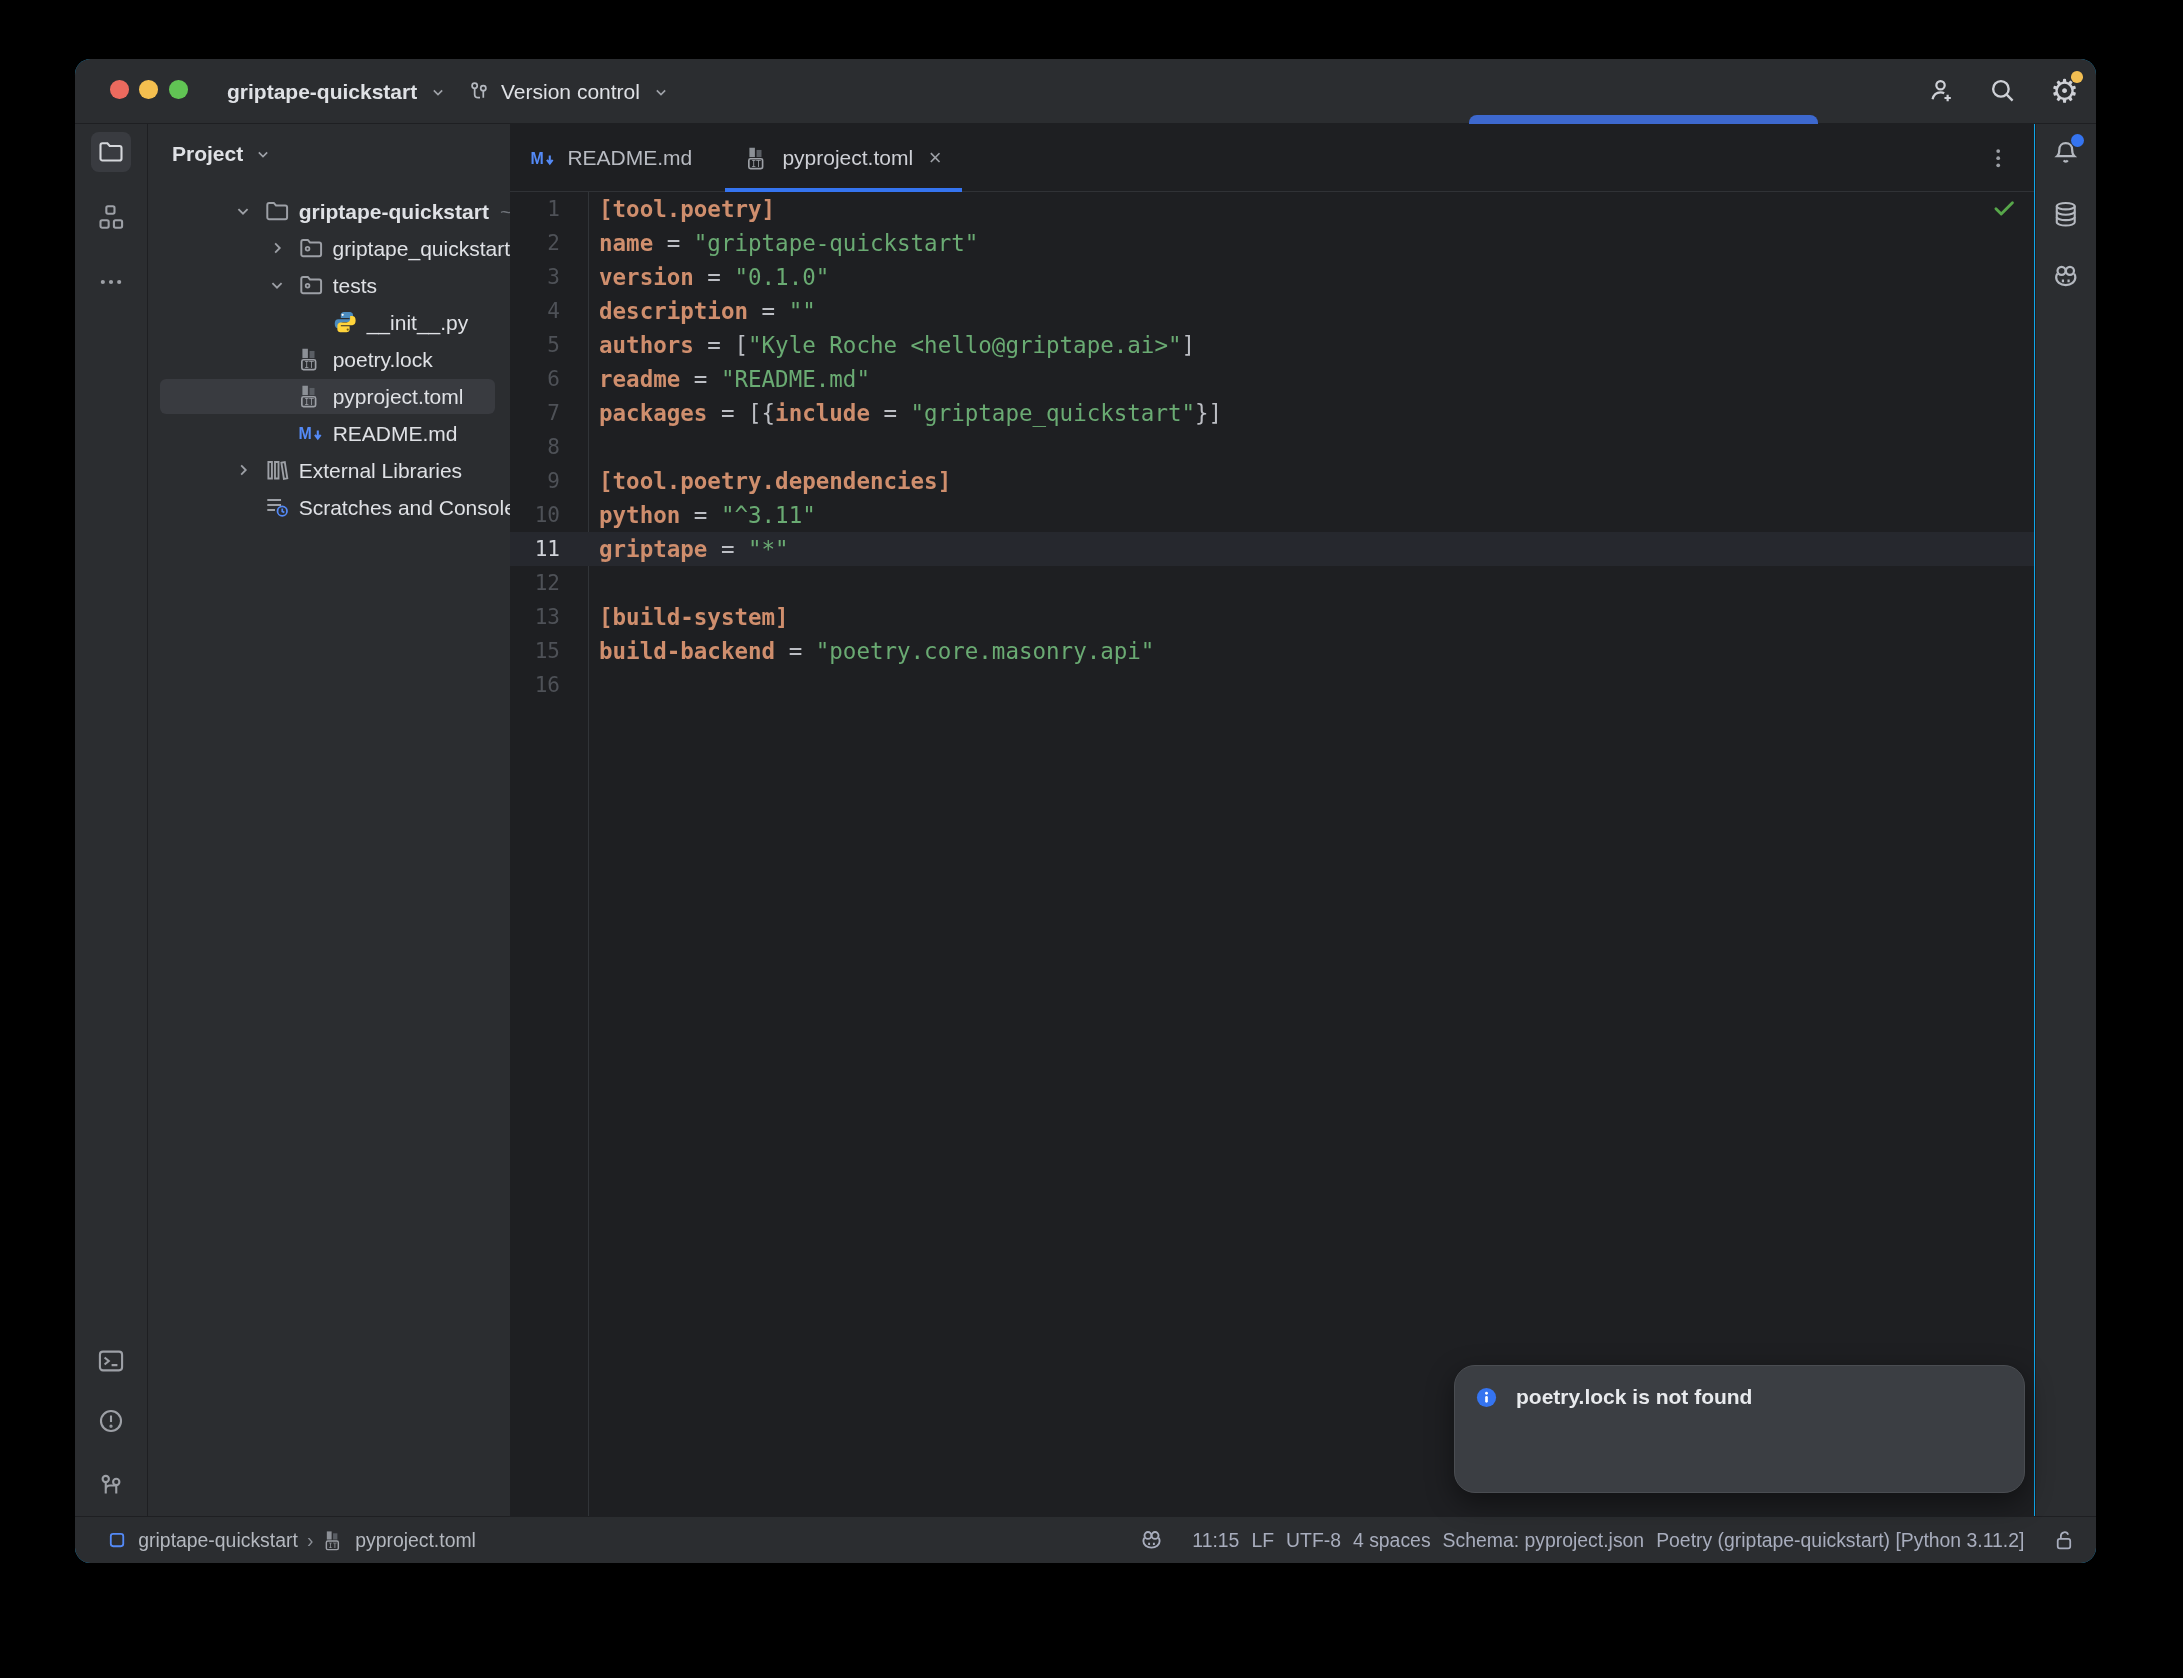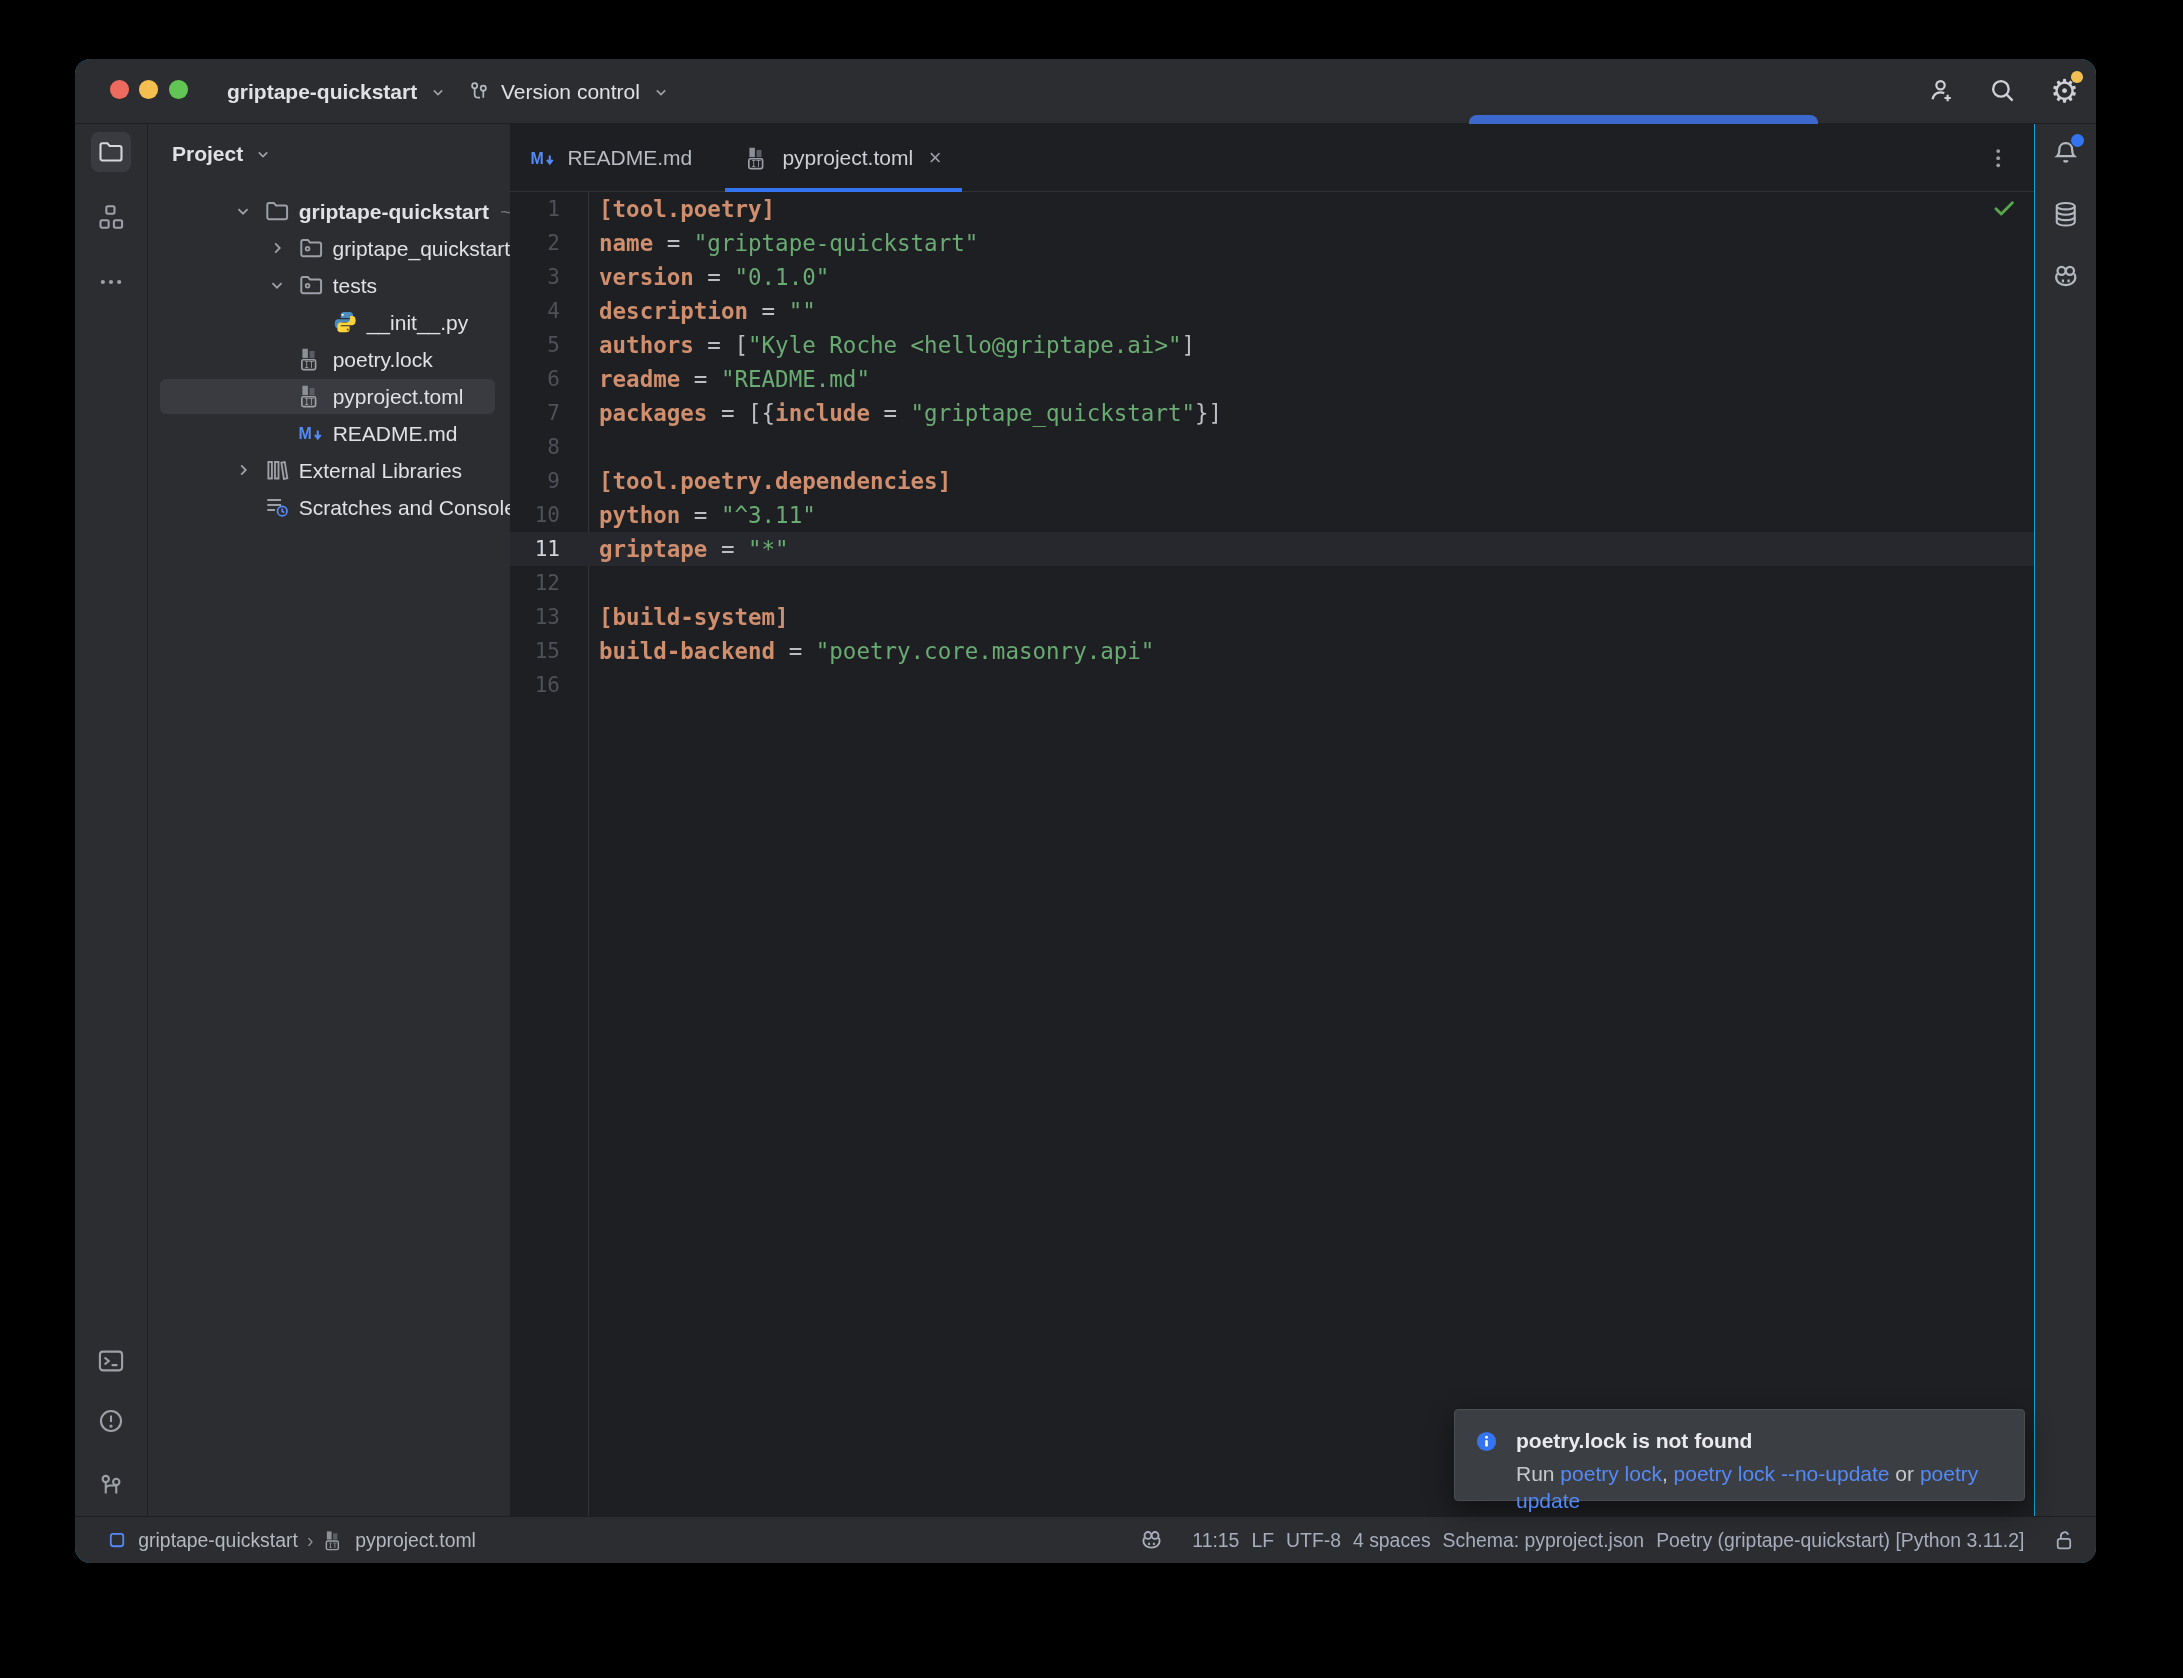--- a/index.html
+++ b/index.html
@@ -41,21 +41,21 @@
   .code-row.cur{background:#26282e;}
   .ln{width:50px;text-align:right;color:#4e5157;font-size:21px;flex:0 0 auto;}
   .code-row.cur .ln{color:#d1d4da;}
   .code-text{padding-left:39px;}
   .tok-k{color:#cf8e6d;font-weight:bold;} .tok-s{color:#6aab73;} .tok-p{color:#bcbec4;}
   
   .statusbar{position:absolute;left:0;bottom:0;width:100%;height:47px;background:#2b2d30;border-top:0.8px solid #1e1f22;display:flex;align-items:center;font-size:19.4px;color:#b4b8bf;}
   .sb-left{display:flex;align-items:center;gap:9.3px;padding-left:31px;}
   .sb-right{margin-left:auto;display:flex;align-items:center;gap:28px;padding-right:18.6px;color:#a8adbd;}
   
-  .notif{position:absolute;right:71px;bottom:62px;width:571px;height:92px;background:#3b3e43;border:0.8px solid #4a4d52;border-radius:4px;box-shadow:0 9.3px 28px rgba(0,0,0,.45);}
+  .notif{position:absolute;right:71px;bottom:70px;width:571px;height:128px;background:#3b3e43;border:0.8px solid #4a4d52;border-radius:21px;box-shadow:0 9.3px 28px rgba(0,0,0,.45);}
   .notif-title{position:absolute;left:61px;top:18.6px;font-size:21px;font-weight:700;color:#e8eaed;}
   .notif-body{position:absolute;left:61px;top:50px;width:466px;font-size:21px;line-height:27px;color:#c6c9ce;}
   .notif-body .lnk{color:#548af7;}
   .check-wrap{position:absolute;right:17px;top:71px;}
   .tab-kebab{position:absolute;right:20px;top:18.6px;width:31px;height:31px;display:flex;align-items:center;justify-content:center;}
   .gear-glyph{font-family:"DejaVu Sans",sans-serif;font-size:32px;color:#ced0d6;line-height:1;}
 </style>
 </head>
 <body>
 
@@ -452,17 +452,16 @@
     </div>
   </div>
 
   <div class="notif">
     <svg viewBox="0 0 24 24" style="position:absolute;left:20px;top:20px;width:23px;height:23px">
         <circle cx="12" cy="12" r="10" fill="#3574f0"></circle>
         <circle cx="12" cy="7.6" r="1.5" fill="#fff"></circle>
         <rect x="10.6" y="10.4" width="2.8" height="7" rx="1.4" fill="#fff"></rect>
       </svg>
     <div class="notif-title">poetry.lock is not found</div>
-    <div class="notif-body" id="notif-body"><span>Run </span><span class="lnk">poetry lock</span><span>, </span><span class="lnk">poetry lock --no-update</span><span> or </span><span class="lnk">poetry update</span></div>
   </div>
 
 </div>
 
 
 </body></html>

